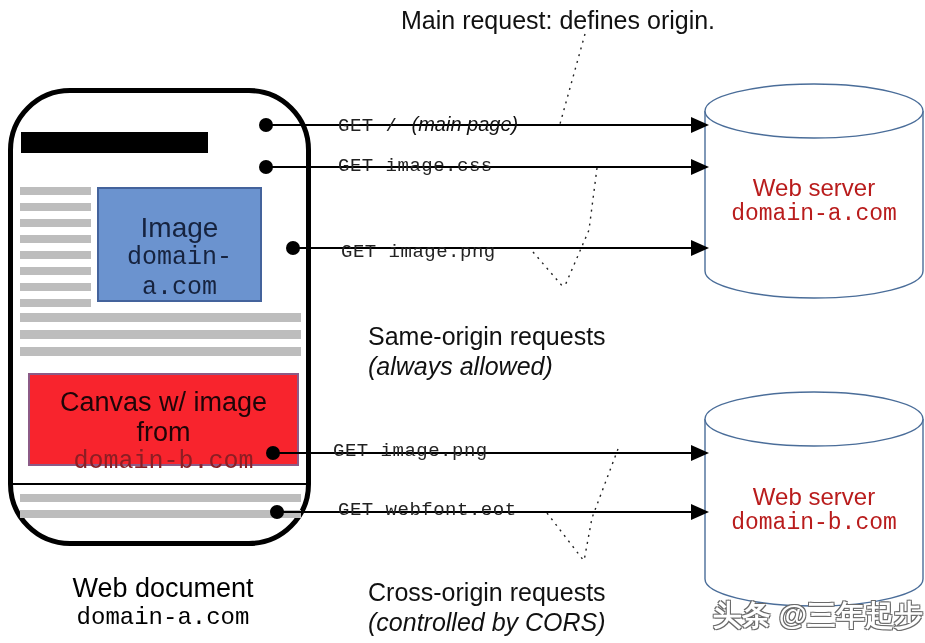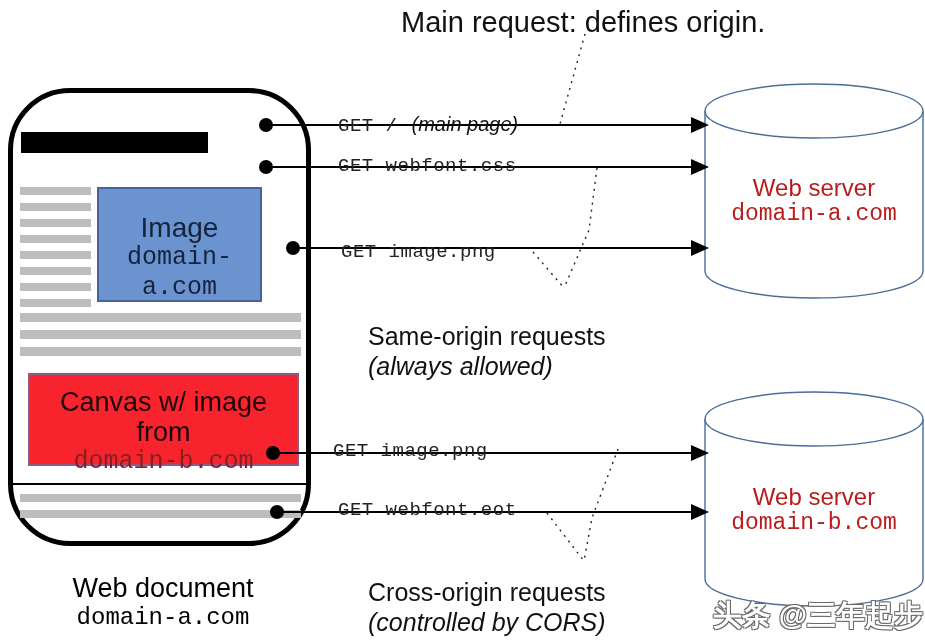--- a/index.html
+++ b/index.html
@@ -83,21 +83,21 @@
     left: 0; top: 0;
     width: 925px; height: 643px;
     z-index: 5;
     pointer-events: none;
   }
 
   
   .title-label {
     position: absolute;
     left: 401px; top: 6px;
-    font-size: 29px;
+    font-size: 25px;
     color: #111;
     z-index: 6;
     white-space: nowrap;
   }
   .req-label {
     position: absolute;
     font-family: "Liberation Mono", monospace;
     font-size: 19px;
     letter-spacing: 0.5px;
     color: #222;
@@ -236,21 +236,21 @@
       <path d="M618,449 L592,518 L584,561"></path>
       <path d="M547,513 L584,561"></path>
     </g>
   </svg>
 
   <div class="title-label">Main request: defines origin.</div>
 
   <div class="req-label" style="left:338px;top:103px">
     <span>GET /</span><span class="req-note">(main page)</span>
   </div>
-  <div class="req-label" style="left:338px;top:145px">GET webfont.css</div>
+  <div class="req-label" style="left:338px;top:145px">GET image.css</div>
   <div class="req-label" style="left:341px;top:231px">GET image.png</div>
   <div class="req-label" style="left:333px;top:430px">GET image.png</div>
   <div class="req-label" style="left:338px;top:489px">GET webfont.eot</div>
 
   <div class="annot" style="left:368px;top:321px">
     <div class="t1">Same-origin requests</div>
     <div class="t2">(always allowed)</div>
   </div>
   <div class="annot" style="left:368px;top:577px">
     <div class="t1">Cross-origin requests</div>

